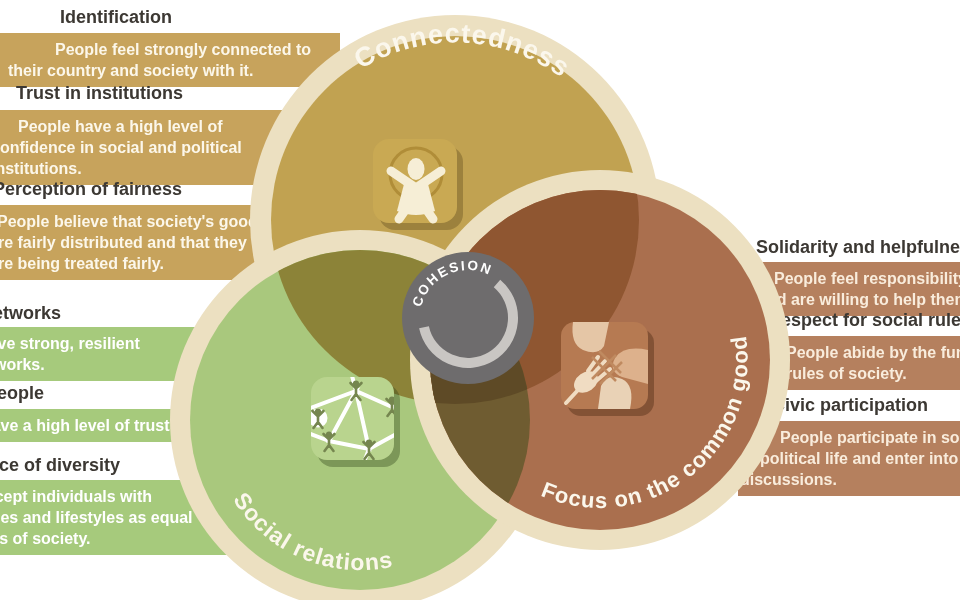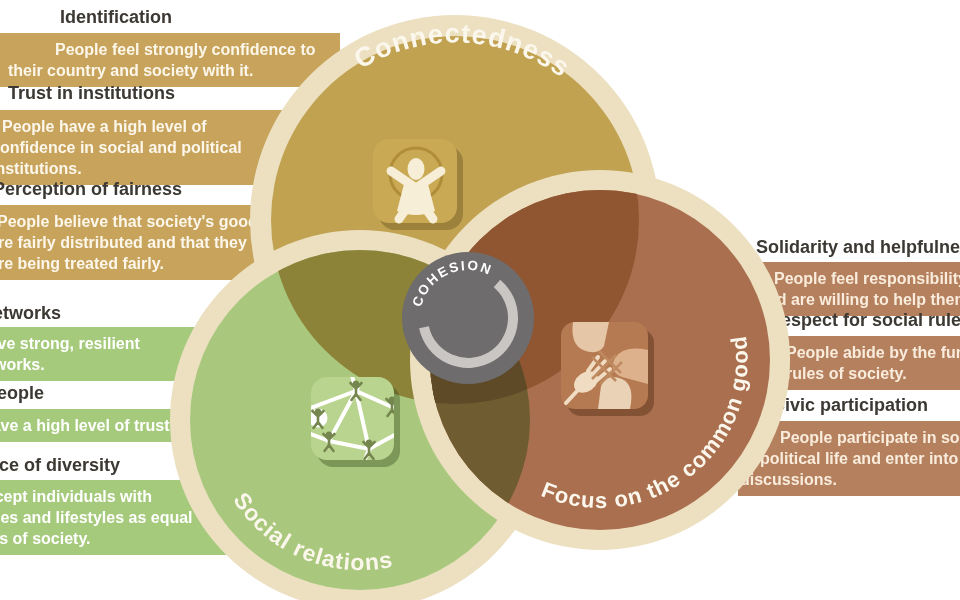--- a/index.html
+++ b/index.html
@@ -16,27 +16,27 @@
   .circle-label{fill:#fbf7ec;font-weight:700;letter-spacing:1px;}
   .cohesion-label{fill:#ffffff;font-weight:700;letter-spacing:2px;}
 </style>
 </head>
 <body>
 
 <div id="stage">
 
   <div class="hdr" style="left:60px;top:7px;">Identification</div>
   <div class="band band-tan" style="left:-12px;top:33px;width:352px;">
-    <span class="ln" style="margin-left:67px">People feel strongly confidence to</span>
+    <span class="ln" style="margin-left:67px">People feel strongly connected to</span>
     <span class="ln" style="margin-left:20px">their country and society with it.</span>
   </div>
 
-  <div class="hdr" style="left:8px;top:83px;text-align:right;">Trust in institutions</div>
+  <div class="hdr" style="left:16px;top:83px;text-align:right;">Trust in institutions</div>
   <div class="band band-tan" style="left:-12px;top:110px;width:352px;">
-    <span class="ln" style="margin-left:14px">People have a high level of</span>
+    <span class="ln" style="margin-left:30px">People have a high level of</span>
     <span class="ln" style="margin-left:3px">confidence in social and political</span>
     <span class="ln" style="margin-left:3px">institutions.</span>
   </div>
 
   <div class="hdr" style="left:-7px;top:179px;">Perception of fairness</div>
   <div class="band band-tan" style="left:-12px;top:205px;width:352px;">
     <span class="ln" style="margin-left:9px">People believe that society's goods</span>
     <span class="ln" style="margin-left:1px">are fairly distributed and that they</span>
     <span class="ln" style="margin-left:1px">are being treated fairly.</span>
   </div>

